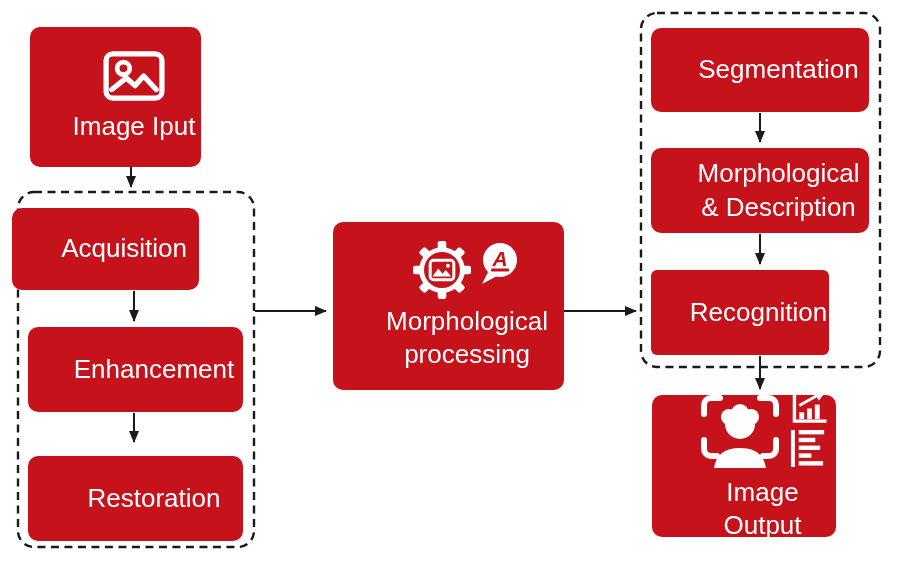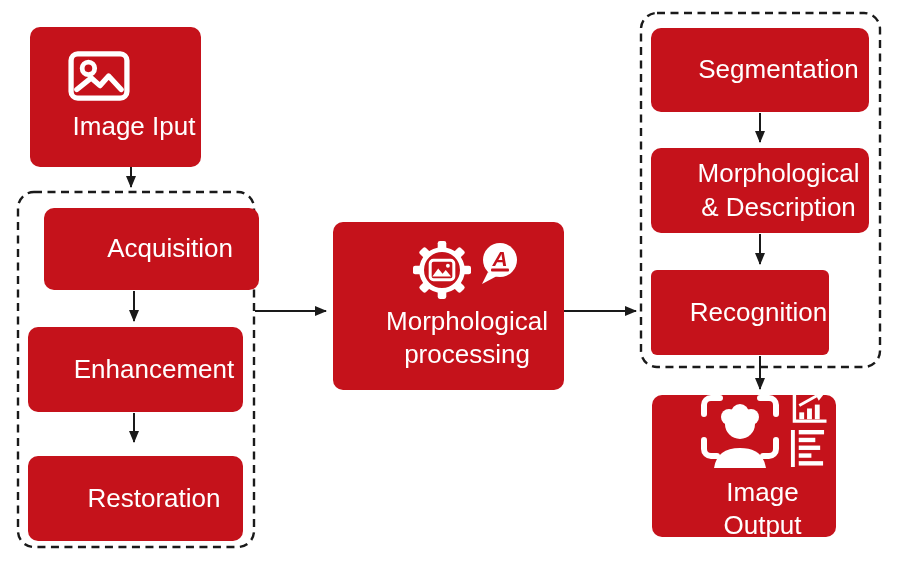--- a/index.html
+++ b/index.html
@@ -8,21 +8,21 @@
     --white:#FFFFFF;
   }
   html,body{margin:0;padding:0;background:#fff;}
   .canvas{
     position:relative;width:900px;height:562px;background:#fff;
     font-family:"Liberation Sans",sans-serif;overflow:hidden;
   }
   .arrow-layer{position:absolute;left:0;top:0;width:900px;height:562px;pointer-events:none;}
   .node{
     position:absolute;background:var(--red);border-radius:10px;color:var(--white);
-    display:flex;flex-direction:column;justify-content:center;
+    display:flex;flex-direction:column;align-items:center;justify-content:center;
     text-align:center;box-sizing:border-box;padding-left:37px;
   }
   .node-label{font-size:26px;line-height:1.28;color:var(--white);}
   .two-line span{display:block;}
   .icon-row{display:flex;align-items:flex-start;justify-content:center;}
   .side-col{display:flex;flex-direction:column;align-items:flex-start;margin-left:5px;}
   .mt6{margin-top:6px;}
   .mt8{margin-top:8px;}
 </style>
 </head>
@@ -52,21 +52,21 @@
 
   <div class="node" style="left:30px;top:27px;width:171px;height:140px;">
     <svg width="64" height="52" viewBox="0 0 66 54">
       <rect x="4" y="4" width="58" height="46" rx="7" fill="none" stroke="#fff" stroke-width="5.5"></rect>
       <circle cx="22" cy="19" r="6.5" fill="none" stroke="#fff" stroke-width="5"></circle>
       <path d="M10 41 L25 29 L34 37 L43 27 L56 41" fill="none" stroke="#fff" stroke-width="5.5" stroke-linejoin="round" stroke-linecap="round"></path>
     </svg>
     <span class="node-label mt8">Image Iput</span>
   </div>
 
-  <div class="node" style="left:44px;top:208px;width:215px;height:82px;">
+  <div class="node" style="left:12px;top:208px;width:187px;height:82px;">
     <span class="node-label">Acquisition</span>
   </div>
   <div class="node" style="left:28px;top:327px;width:215px;height:85px;">
     <span class="node-label">Enhancement</span>
   </div>
   <div class="node" style="left:28px;top:448px;width:215px;height:85px;margin-top:8px;">
     <span class="node-label">Restoration</span>
   </div>
 
   <div class="node" style="left:333px;top:222px;width:231px;height:168px;">

